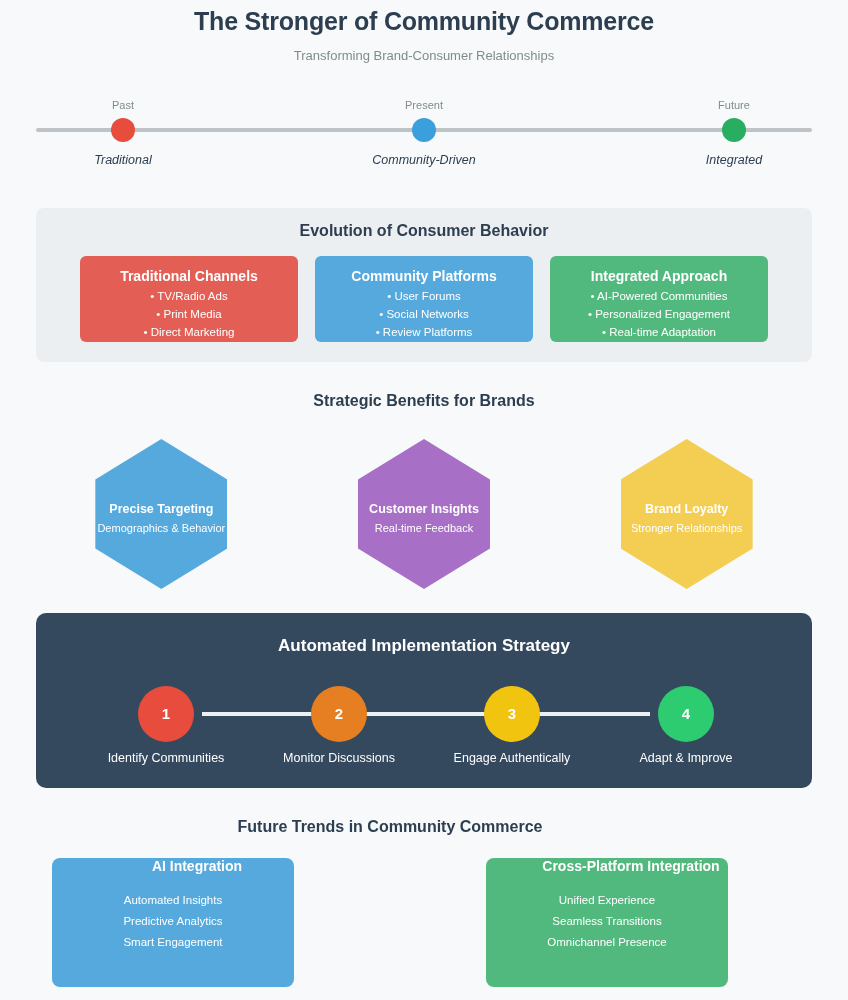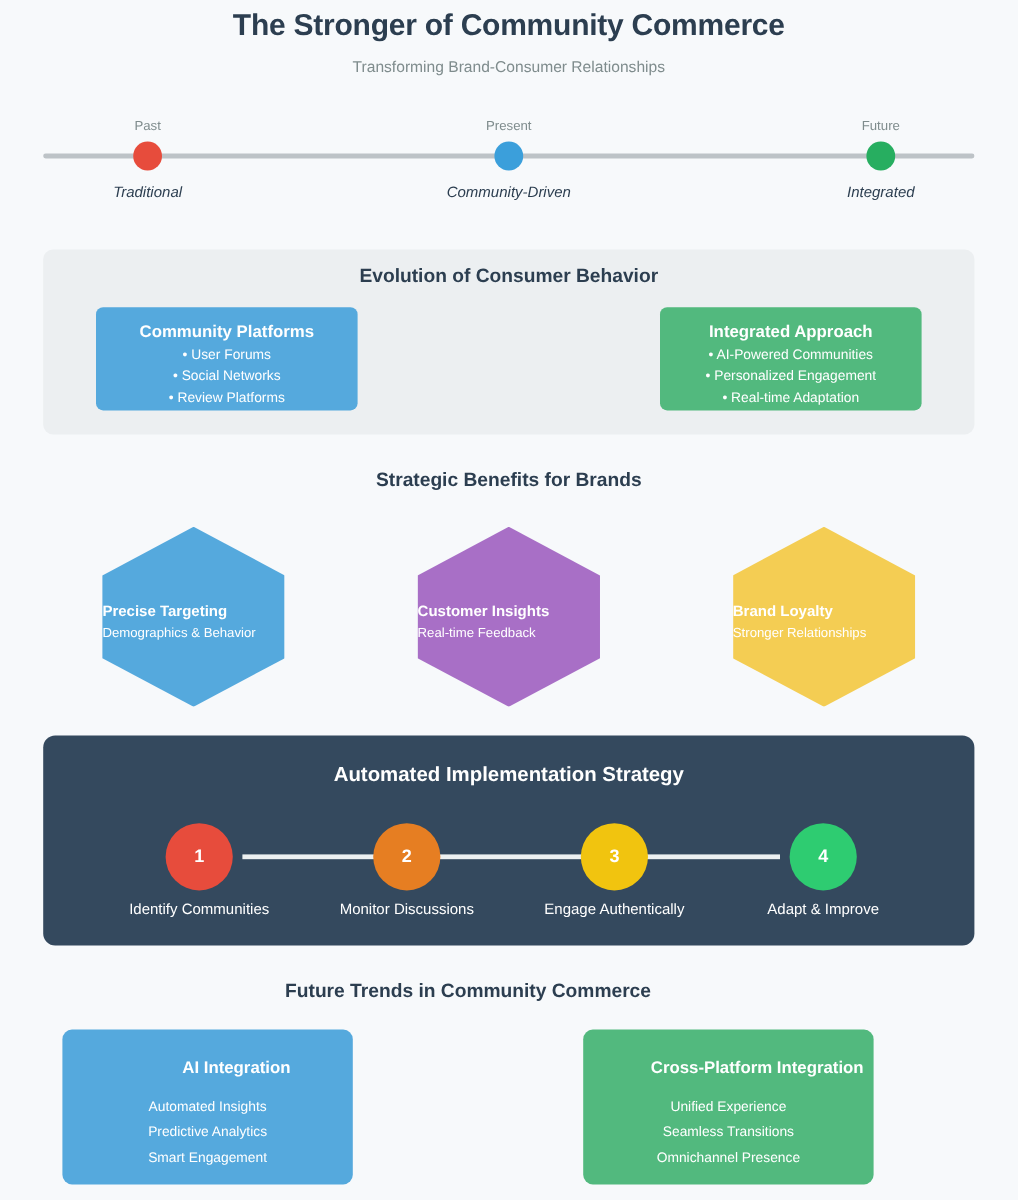--- a/index.html
+++ b/index.html
@@ -115,23 +115,24 @@
   
   .hex-section { position: absolute; left: 0; top: 392px; width: 848px; }
   .hex-row {
     display: flex;
     justify-content: space-around;
     margin-top: 29px;
     padding: 0 30px;
   }
   .hex {
     position: relative;
-    width: 152px;
+    width: 132px;
     height: 150px;
     clip-path: polygon(50% 0%, 100% 27%, 100% 73%, 50% 100%, 0% 73%, 0% 27%);
+    text-align: center;
     color: #ffffff;
   }
   .hex .hx-title {
     font-size: 12.5px;
     font-weight: bold;
     margin-top: 63px;
     line-height: 15px;
   }
   .hex .hx-sub {
     font-size: 11px;
@@ -198,21 +199,20 @@
   .trend-card {
     width: 242px;
     height: 129px;
     border-radius: 8px;
     text-align: center;
     color: #ffffff;
   }
   .trend-card .tc-title {
     font-size: 14px;
     font-weight: bold;
-    margin-top: 23px;
     padding-left: 48px;
   }
   .trend-card .tc-item {
     font-size: 11.5px;
     margin-top: 9px;
   }
   .trend-card .tc-item.first { margin-top: 20px; }
 </style>
 </head>
 <body>
@@ -237,20 +237,26 @@
   <div class="tl-node" style="left: 734px;">
     <div class="tl-era">Future</div>
     <div class="tl-dot" style="background: rgb(39, 174, 96);"></div>
     <div class="tl-label">Integrated</div>
   </div>
 </div>
 
 <div class="behavior-panel" style="background: rgb(236, 239, 241);">
   <div class="section-title">Evolution of Consumer Behavior</div>
   <div class="behavior-row">
+    <div class="behavior-card" style="background: rgb(227, 95, 86);">
+      <div class="bc-title">Traditional Channels</div>
+      <div class="bc-item">• TV/Radio Ads</div>
+      <div class="bc-item">• Print Media</div>
+      <div class="bc-item">• Direct Marketing</div>
+    </div>
     <div class="behavior-card" style="background: rgb(85, 169, 221);">
       <div class="bc-title">Community Platforms</div>
       <div class="bc-item">• User Forums</div>
       <div class="bc-item">• Social Networks</div>
       <div class="bc-item">• Review Platforms</div>
     </div>
     <div class="behavior-card" style="background: rgb(82, 185, 126);">
       <div class="bc-title">Integrated Approach</div>
       <div class="bc-item">• AI-Powered Communities</div>
       <div class="bc-item">• Personalized Engagement</div>

